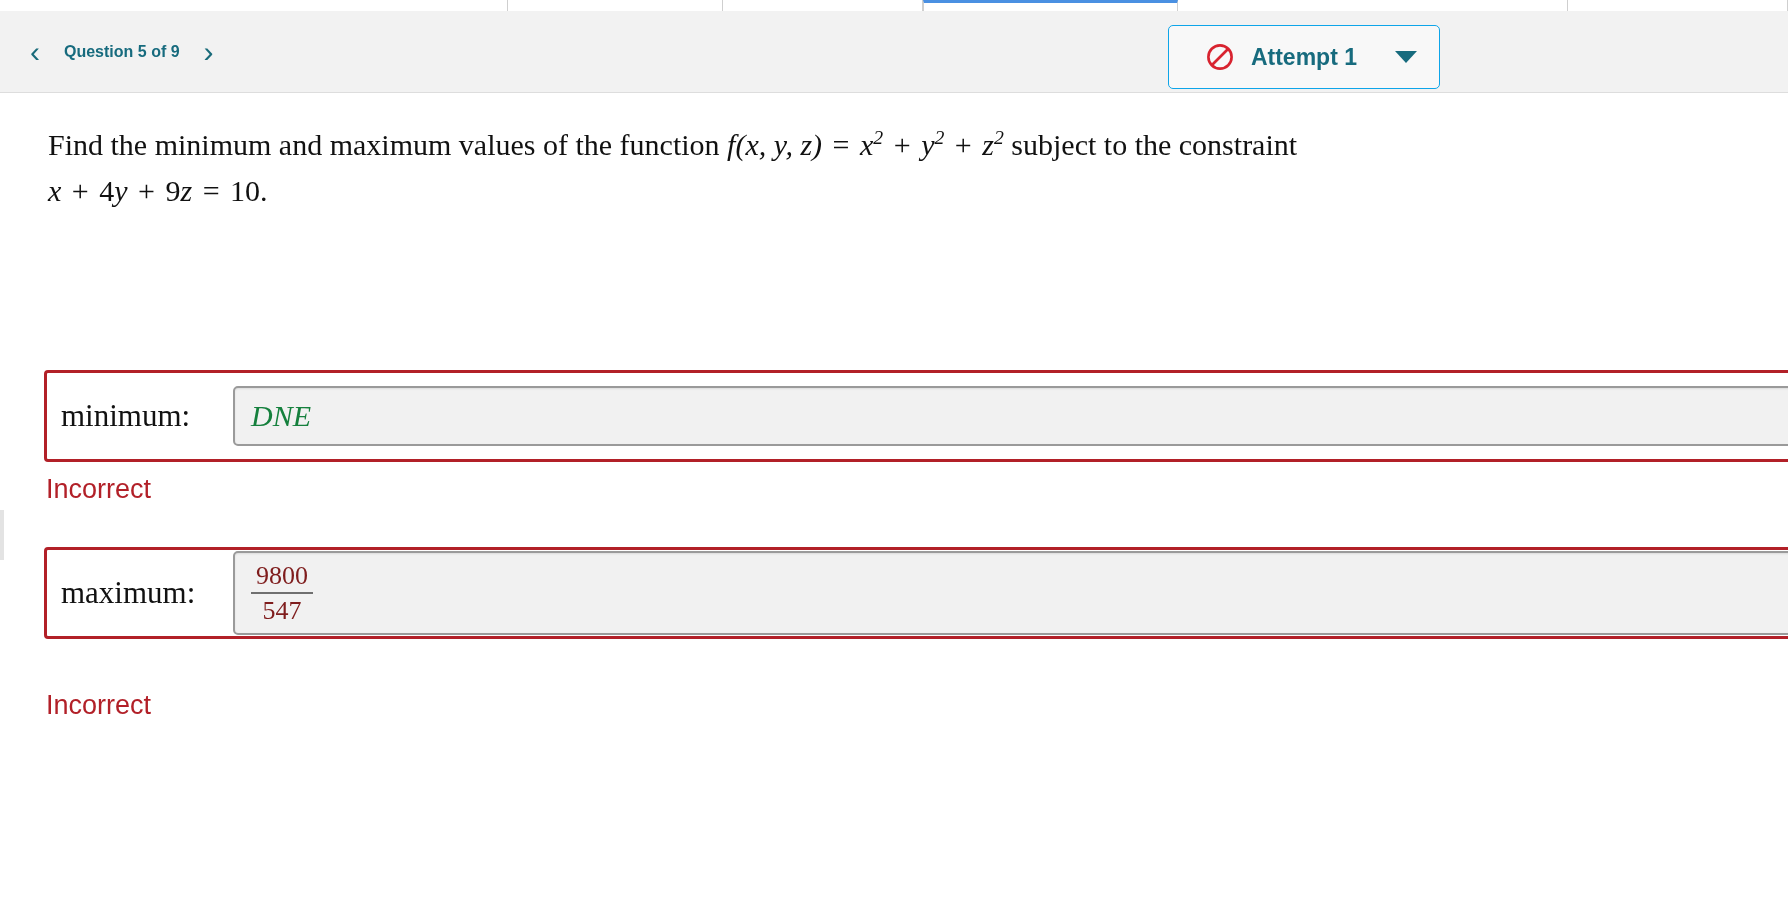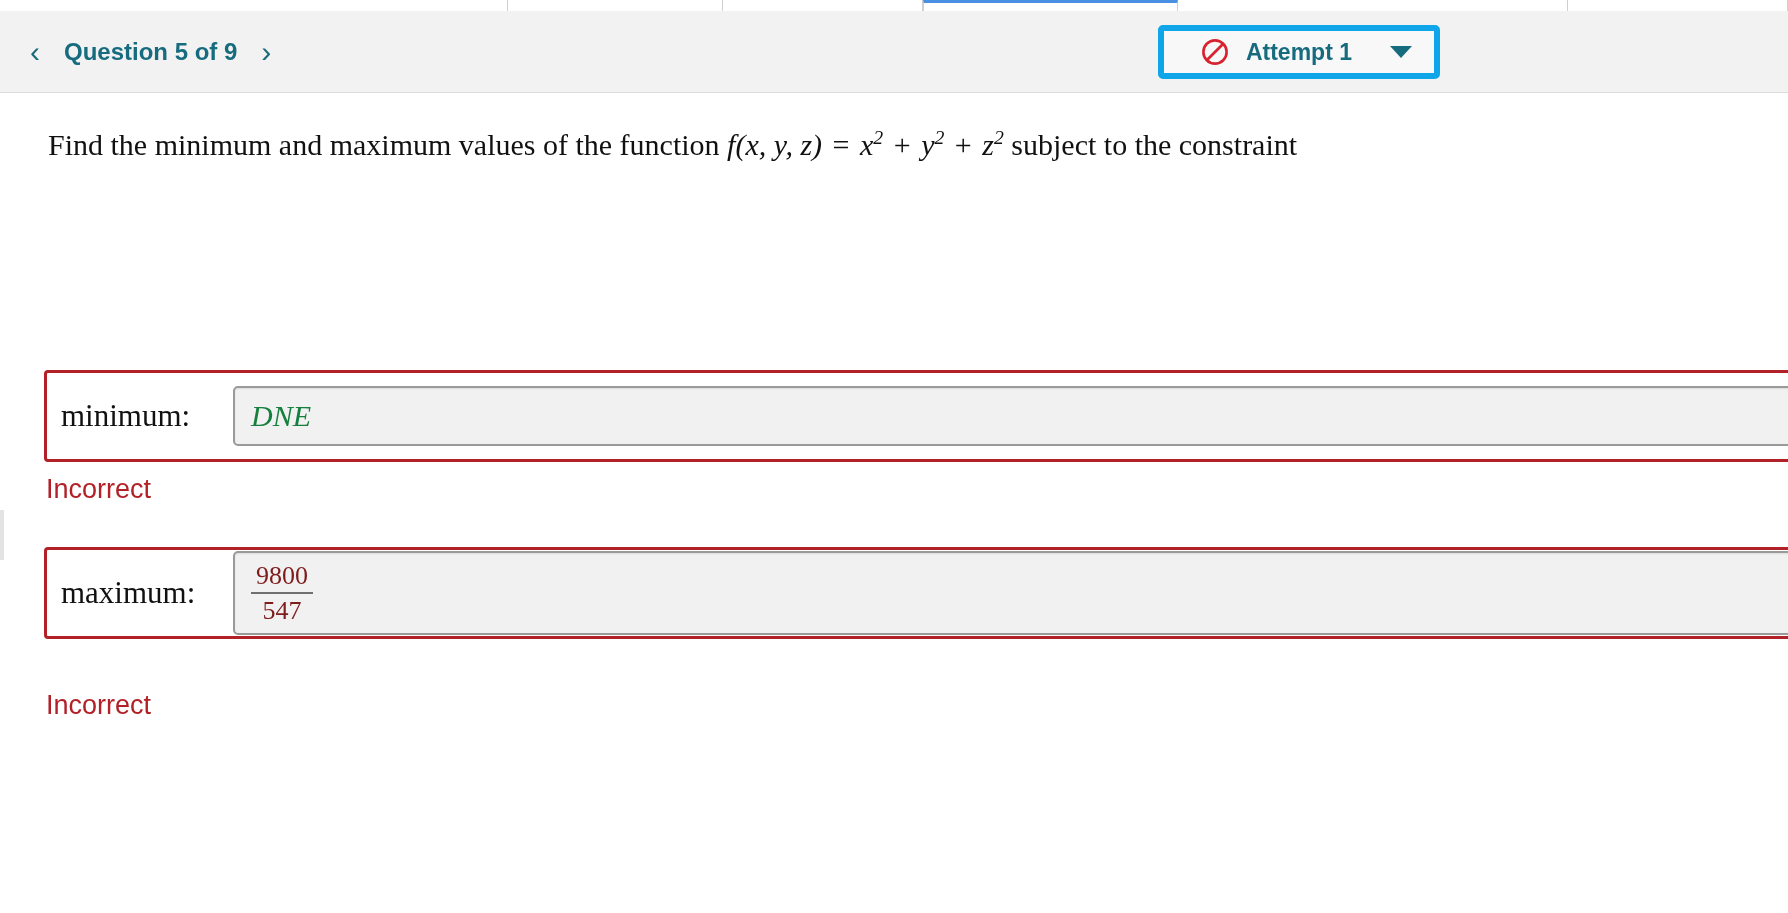--- a/index.html
+++ b/index.html
@@ -56,33 +56,33 @@
     color: #1a6b7a;
     font-size: 30px;
     line-height: 1;
     font-weight: 300;
     cursor: pointer;
     padding: 2px 6px;
     font-family: "Liberation Sans", sans-serif;
   }
   #question-counter {
     color: #176b7e;
-    font-size: 24px;
+    font-size: 16px;
     font-weight: bold;
     white-space: nowrap;
     font-family: "Liberation Sans", sans-serif;
   }
   #attempt-selector {
     position: absolute;
     right: 348px;
     top: 14px;
-    height: 54px;
+    height: 64px;
     min-width: 272px;
     background: #f8f8f8;
-    border: 6px solid #0ea5e9;
+    border: 1px solid #0ea5e9;
     border-radius: 5px;
     display: flex;
     align-items: center;
     gap: 16px;
     padding: 0 22px 0 36px;
     cursor: pointer;
   }
   #attempt-label {
     color: #176b7e;
     font-size: 23px;
@@ -242,20 +242,23 @@
   </div>
 
 </div>
 
 <div id="content-area">
 
   <div class="prompt-text" id="prompt-line-1">
     <span>Find the minimum and maximum values of the function </span><span class="mathvar">f</span><span class="mathvar">(x, y, z)</span><span class="mathop"> = </span><span class="mathvar">x</span><span class="mathsup">2</span><span class="mathop"> + </span><span class="mathvar">y</span><span class="mathsup">2</span><span class="mathop"> + </span><span class="mathvar">z</span><span class="mathsup">2</span><span> subject to the constraint</span>
   </div>
 
+  <div class="prompt-text" id="prompt-line-2">
+    <span class="mathvar">x</span><span class="mathop"> + </span><span>4</span><span class="mathvar">y</span><span class="mathop"> + </span><span>9</span><span class="mathvar">z</span><span class="mathop"> = </span><span>10.</span>
+  </div>
 
 
   <div class="answer-block" id="answer-block-min">
     <div class="answer-row">
       <span class="answer-label">minimum:</span>
       <div class="answer-input">
         <span class="plain-value">DNE</span>
       </div>
     </div>
   </div>

